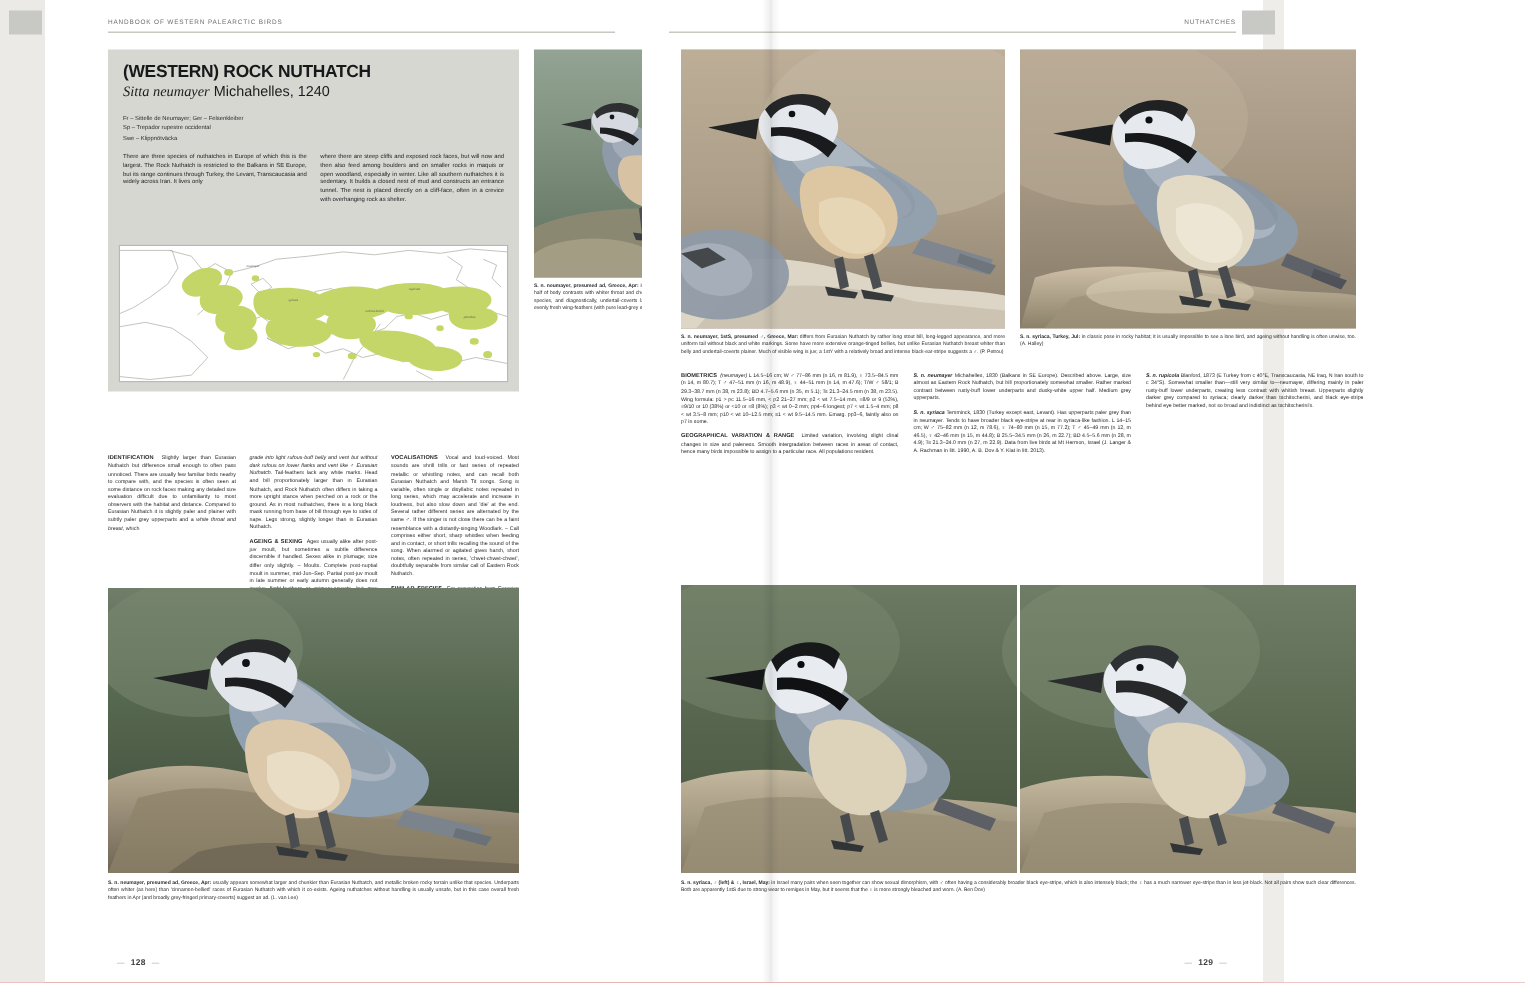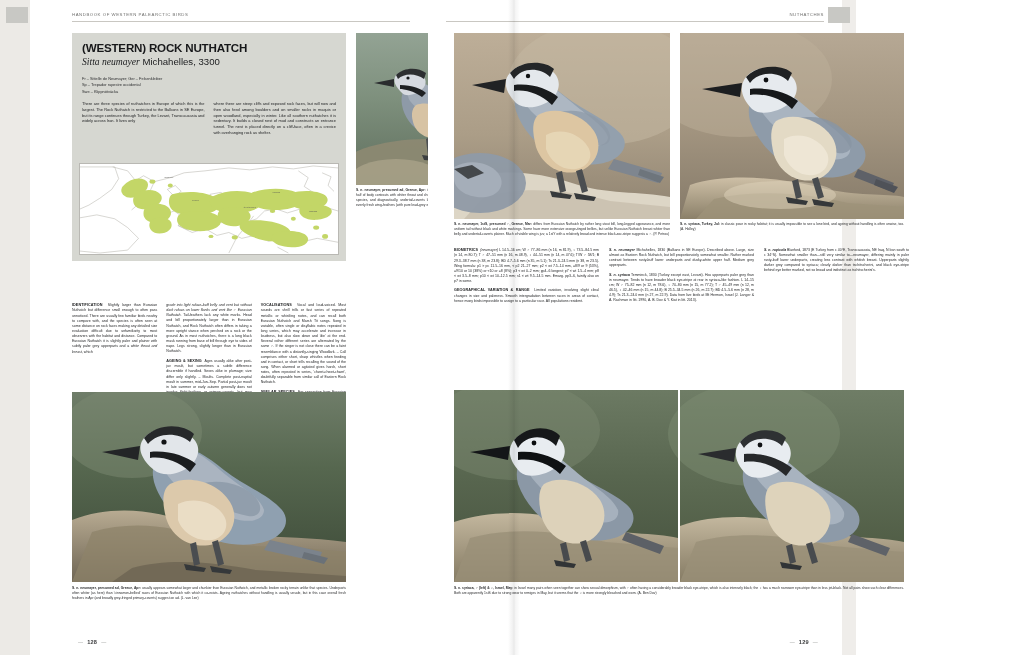--- a/index.html
+++ b/index.html
@@ -217,21 +217,21 @@
     <div class="trim-left"></div>
     <div class="runtab l"></div>
 
     <div class="runhead l">HANDBOOK OF WESTERN PALEARCTIC BIRDS</div>
     <div class="runrule l"></div>
 
     <div class="titleblock">
       <div class="sp-title">(WESTERN) ROCK NUTHATCH</div>
       <div class="sp-sci">
         <span class="it">Sitta neumayer</span>
-        <span>Michahelles, 3300</span>
+        <span>Michahelles, 1240</span>
       </div>
 
       <div class="names">
         <div>Fr – Sittelle de Neumayer; Ger – Felsenkleiber</div>
         <div>Sp – Trepador rupestre occidental</div>
         <div>Swe – Klippnötväcka</div>
       </div>
 
       <div class="intro-cols">
         <div class="intro-col">There are three species of nuthatches in Europe of which this is the largest. The Rock Nuthatch is restricted to the Balkans in SE Europe, but its range continues through Turkey, the Levant, Transcaucasia and widely across Iran. It lives only</div>

